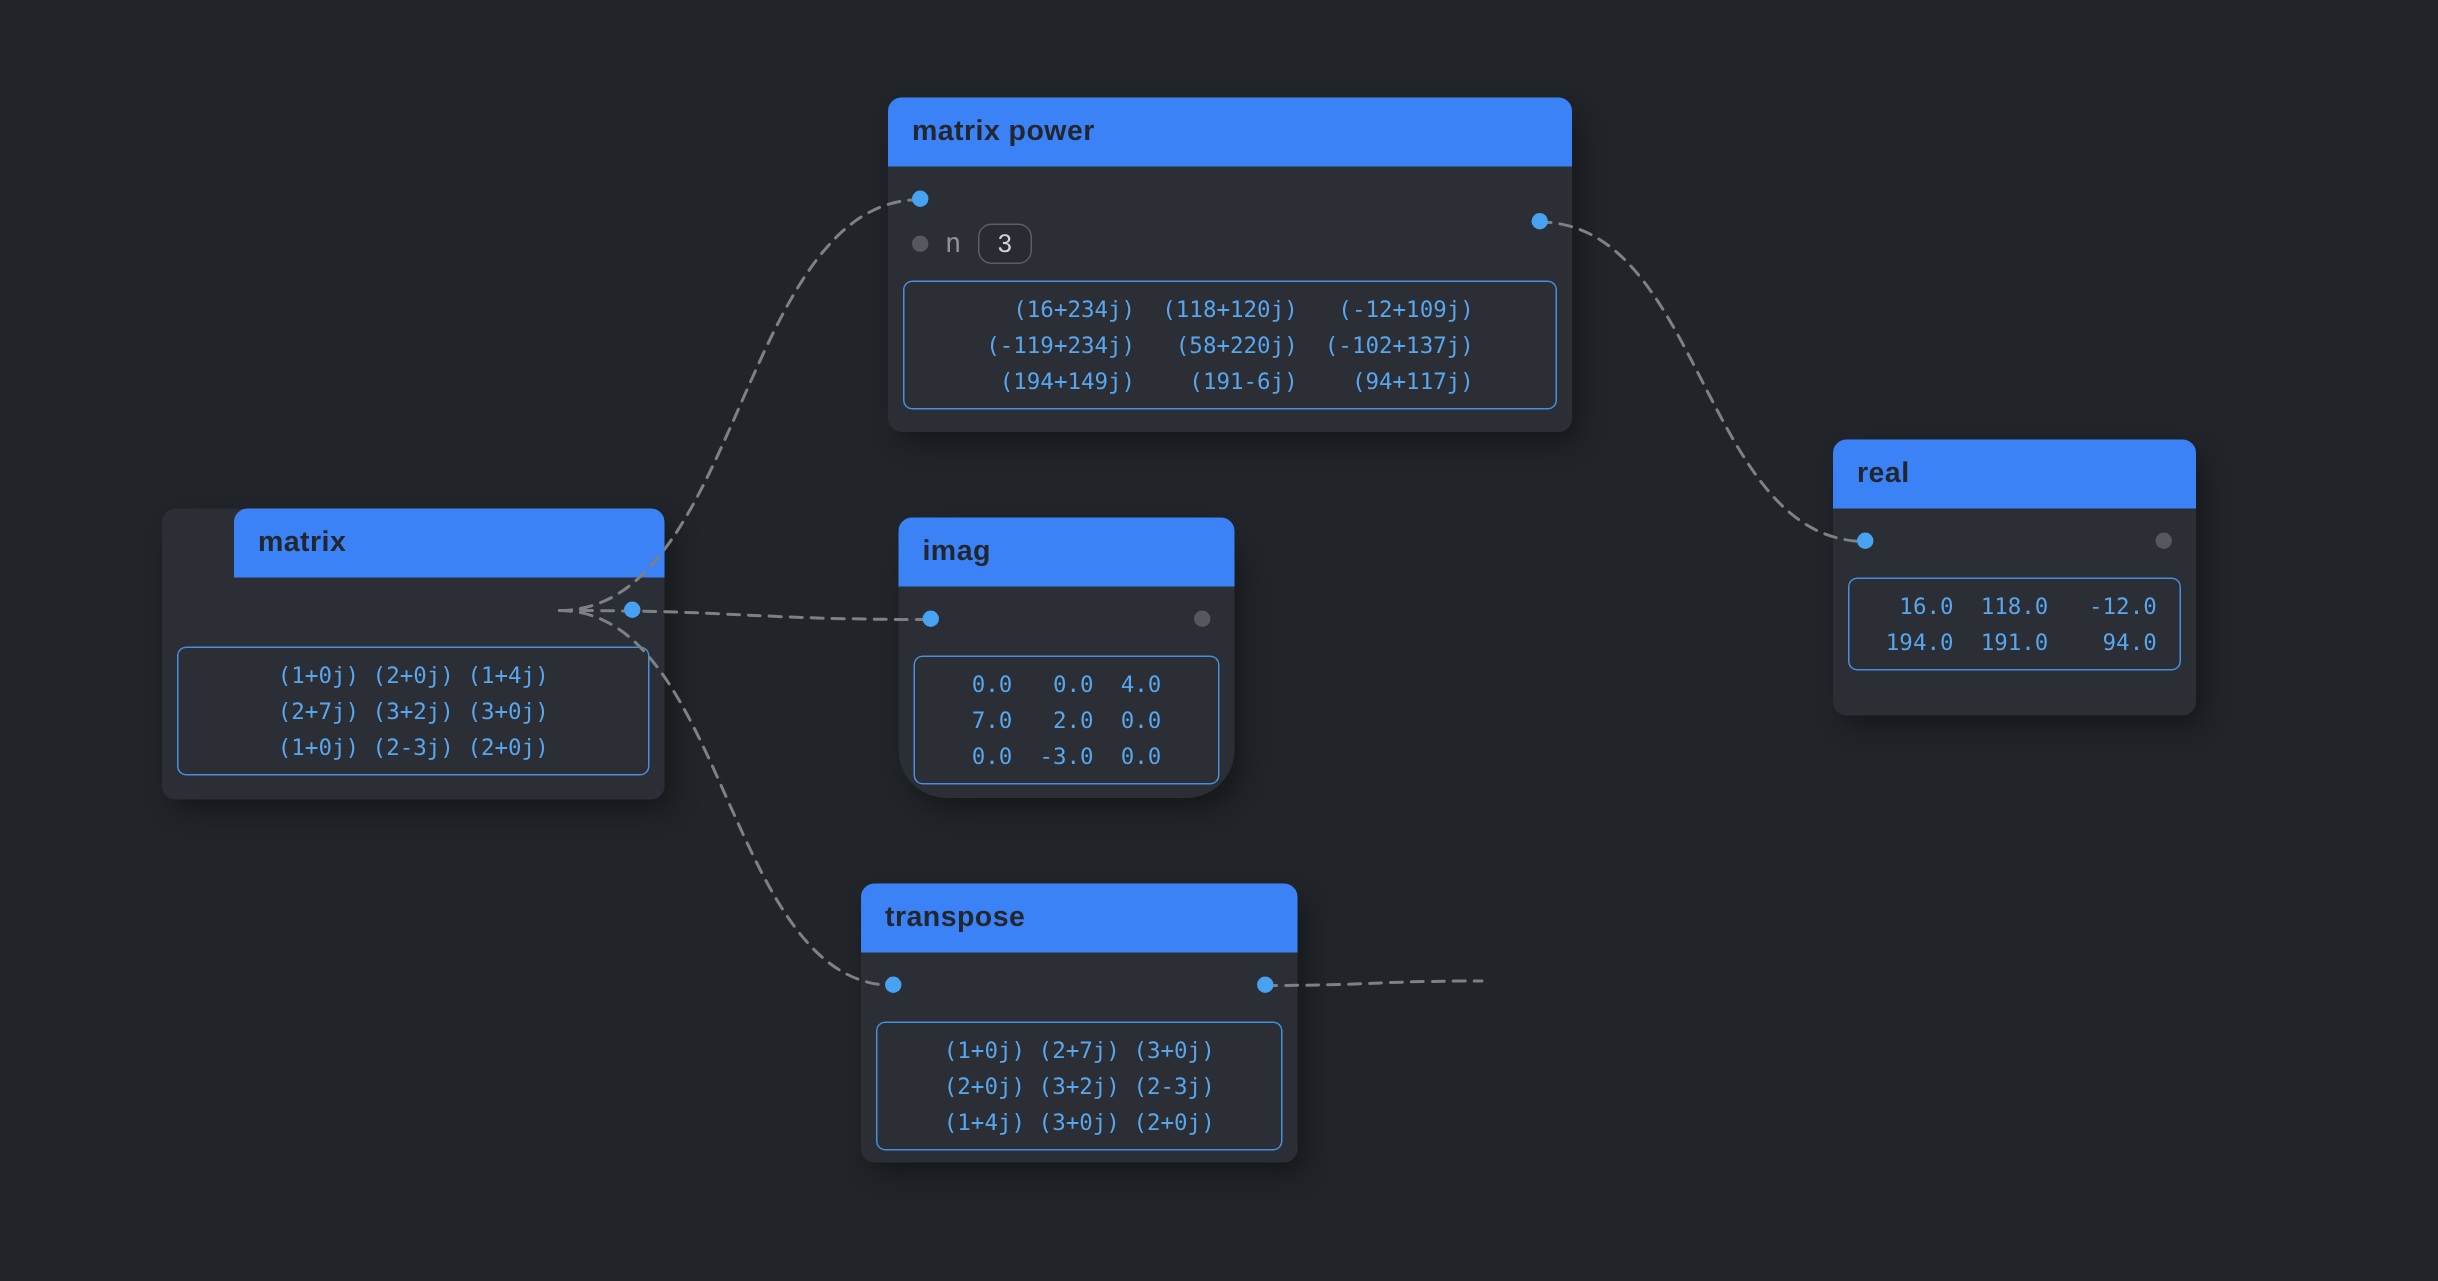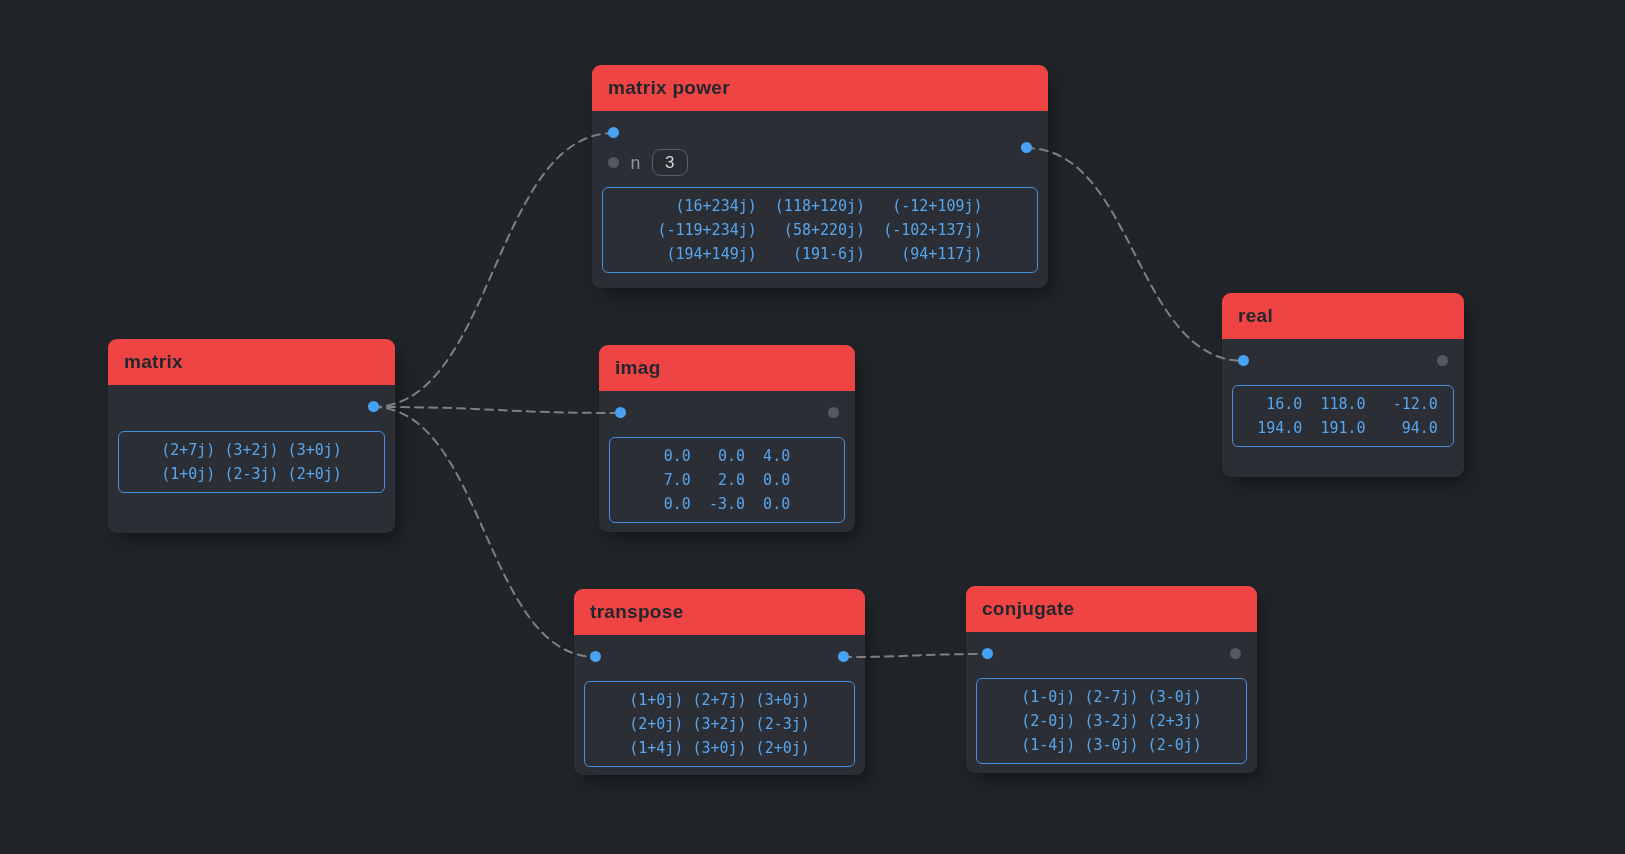--- a/index.html
+++ b/index.html
@@ -7,21 +7,21 @@
     position:relative;width:1625px;height:854px;overflow:hidden;
     background:#212529;font-family:"Liberation Sans",sans-serif;
   }
   .edges{position:absolute;left:0;top:0;width:1625px;height:854px;z-index:1;pointer-events:none;}
   .edge{fill:none;stroke:#7d8185;stroke-width:2;stroke-dasharray:8 6;stroke-linecap:round;}
   .node{
     position:absolute;background:#2b2e34;border-radius:9px;
     box-shadow:6px 9px 18px rgba(0,0,0,.33);
   }
   .node-header{
-    height:46px;background:#ef4444;border-radius:9px 9px 0 0;
+    height:46px;background:#3b82f6;border-radius:9px 9px 0 0;
     display:flex;align-items:center;padding:0 16px;cursor:grab;
   }
   .node-title{font-size:19px;font-weight:700;color:#23262c;letter-spacing:.3px;}
   .dot{
     position:absolute;width:11px;height:11px;border-radius:50%;
     top:62px;z-index:5;cursor:crosshair;
   }
   .dot.in{left:16px;}
   .dot.out{right:16px;}
   .dot[data-state="connected"]{background:#47a2f1;}
@@ -52,26 +52,27 @@
 <div class="canvas">
 
   <svg class="edges" viewBox="0 0 1625 854" xmlns="http://www.w3.org/2000/svg">
       <path d="M 373 407 C 493.5 407, 493.5 133, 614 133" class="edge"></path>
       <path d="M 373 407 C 497 407, 497 413, 621 413" class="edge"></path>
       <path d="M 373 407 C 484.5 407, 484.5 657, 596 657" class="edge"></path>
       <path d="M 1026 148 C 1135 148, 1135 361, 1244 361" class="edge"></path>
       <path d="M 843 657 C 915.5 657, 915.5 654, 988 654" class="edge"></path>
     </svg>
 
-  <div class="node" style="left: 108px; top: 339px; width: 287px; height: 194px;">
+  <div class="node" style="left: 108px; top: 339px; width: 287px; height: 194px; padding-left: 48px;">
     <div class="node-header">
       <span class="node-title">matrix</span>
     </div>
     <span class="dot out" data-state="connected"></span>
     <div class="matrix-box">
+      <div class="matrix-row">(1+0j) (2+0j) (1+4j)</div>
       <div class="matrix-row">(2+7j) (3+2j) (3+0j)</div>
       <div class="matrix-row">(1+0j) (2-3j) (2+0j)</div>
     </div>
   </div>
 
   <div class="node node-matrix-power" style="left: 592px; top: 65px; width: 456px; height: 223px;">
     <div class="node-header">
       <span class="node-title">matrix power</span>
     </div>
     <span class="dot in" data-state="connected"></span>
@@ -81,21 +82,21 @@
       <span class="param-label">n</span>
       <span class="param-input">3</span>
     </div>
     <div class="matrix-box">
       <div class="matrix-row">  (16+234j)  (118+120j)   (-12+109j)</div>
       <div class="matrix-row">(-119+234j)   (58+220j)  (-102+137j)</div>
       <div class="matrix-row"> (194+149j)    (191-6j)    (94+117j)</div>
     </div>
   </div>
 
-  <div class="node" style="left: 599px; top: 345px; width: 256px; height: 187px;">
+  <div class="node" style="left: 599px; top: 345px; width: 224px; height: 187px; border-radius: 32px;">
     <div class="node-header">
       <span class="node-title">imag</span>
     </div>
     <span class="dot in" data-state="connected"></span>
     <span class="dot out" data-state="open"></span>
     <div class="matrix-box">
       <div class="matrix-row">0.0   0.0  4.0</div>
       <div class="matrix-row">7.0   2.0  0.0</div>
       <div class="matrix-row">0.0  -3.0  0.0</div>
     </div>
@@ -119,26 +120,14 @@
     </div>
     <span class="dot in" data-state="connected"></span>
     <span class="dot out" data-state="connected"></span>
     <div class="matrix-box">
       <div class="matrix-row">(1+0j) (2+7j) (3+0j)</div>
       <div class="matrix-row">(2+0j) (3+2j) (2-3j)</div>
       <div class="matrix-row">(1+4j) (3+0j) (2+0j)</div>
     </div>
   </div>
 
-  <div class="node" style="left: 966px; top: 586px; width: 291px; height: 187px;">
-    <div class="node-header">
-      <span class="node-title">conjugate</span>
-    </div>
-    <span class="dot in" data-state="connected"></span>
-    <span class="dot out" data-state="open"></span>
-    <div class="matrix-box">
-      <div class="matrix-row">(1-0j) (2-7j) (3-0j)</div>
-      <div class="matrix-row">(2-0j) (3-2j) (2+3j)</div>
-      <div class="matrix-row">(1-4j) (3-0j) (2-0j)</div>
-    </div>
-  </div>
 
 </div>
 
 </body></html>

